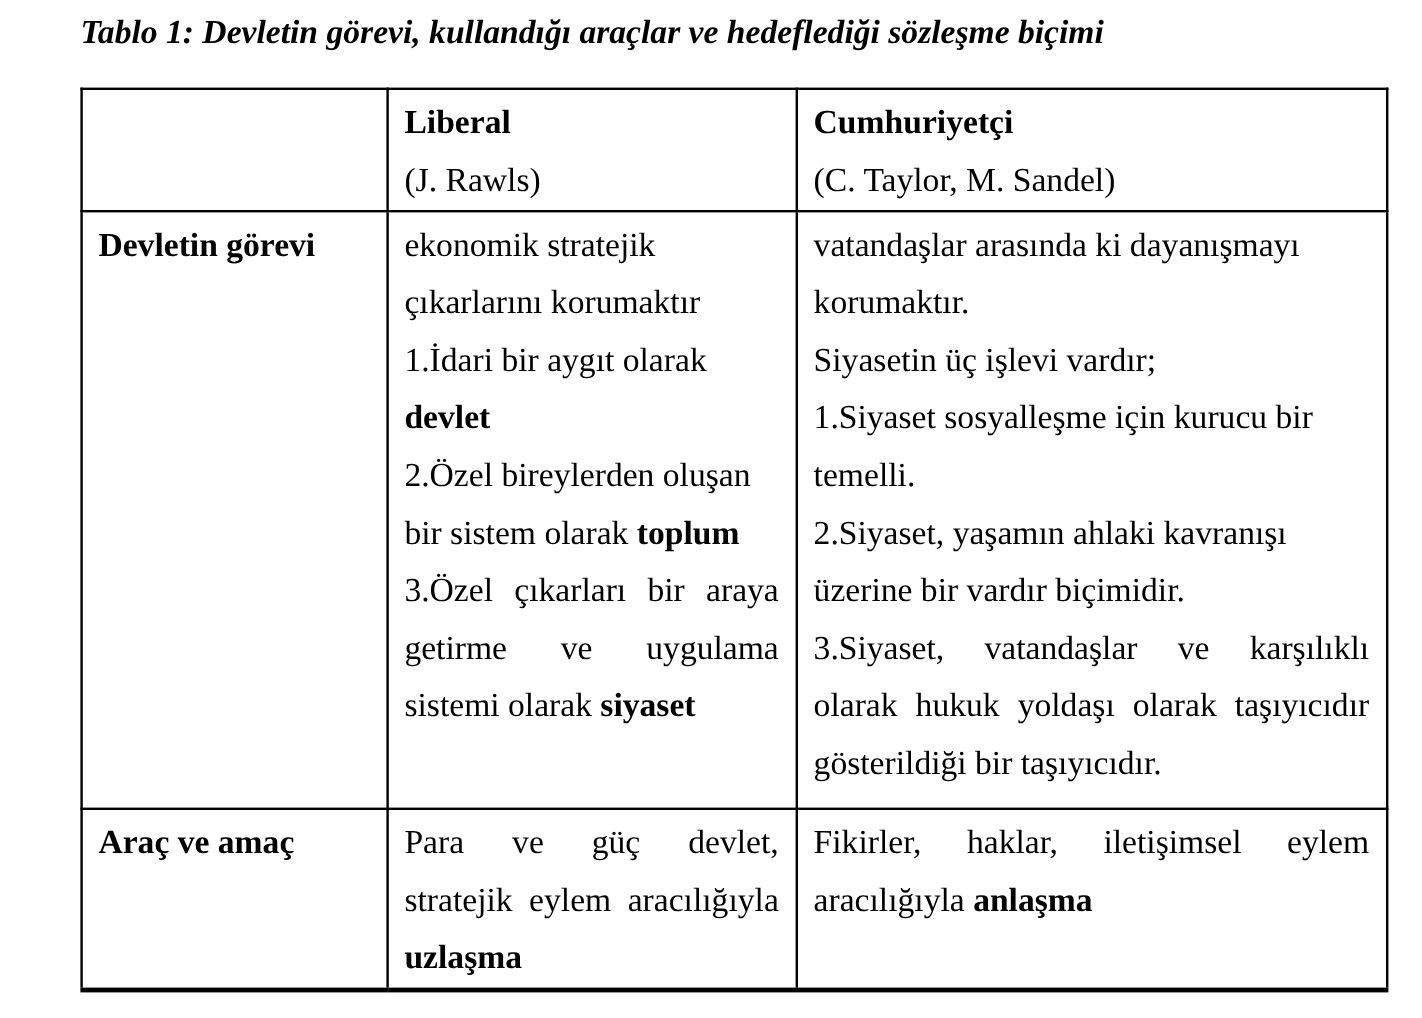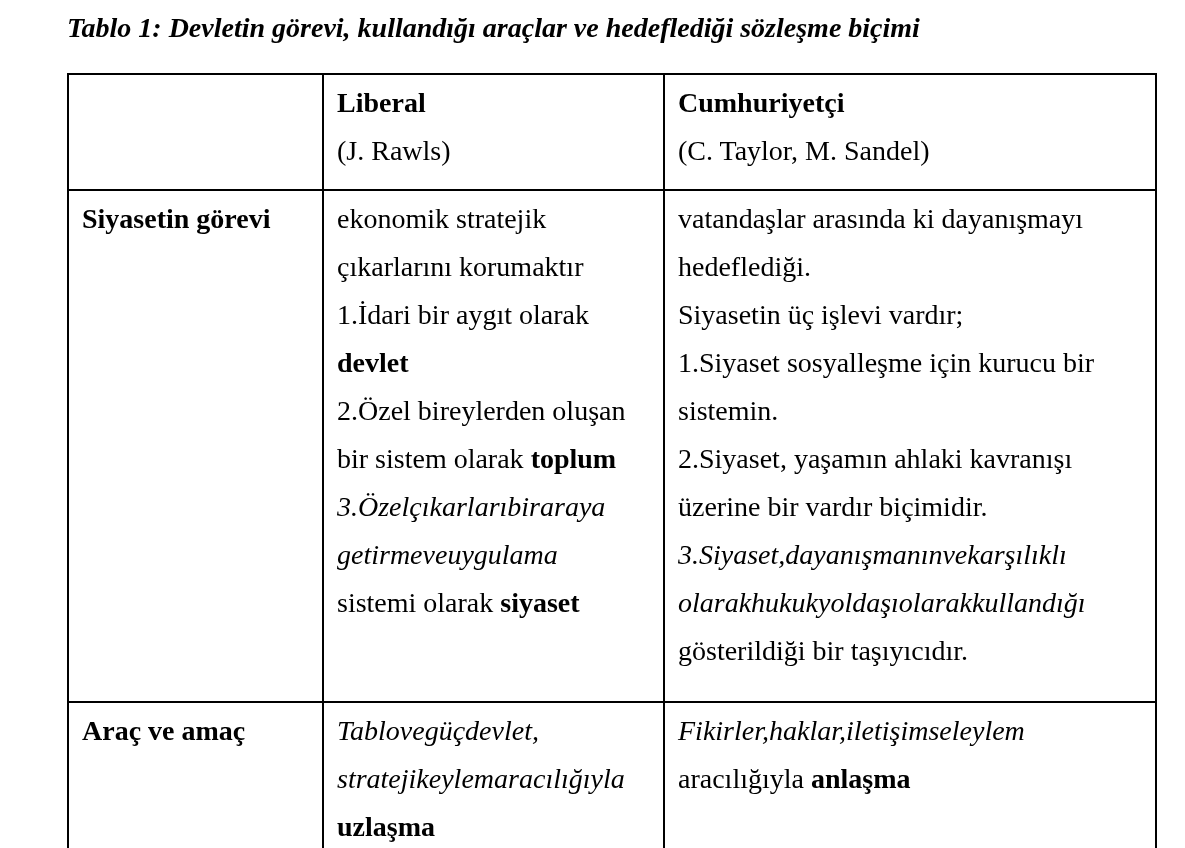--- a/index.html
+++ b/index.html
@@ -32,43 +32,42 @@
     position: absolute;
     left: 67px;
     top: 73px;
     width: 1088px;
     border-collapse: collapse;
     table-layout: fixed;
   }
   table.cmp td {
     border: 2px solid #000000;
     vertical-align: top;
-    padding: 4px 14px 14px 13px;
+    padding: 4px 14px 0 13px;
     font-size: 28px;
     line-height: 48px;
   }
   table.cmp tr.last td {
     border-bottom-width: 4px;
   }
   .col-label  { width: 255px; }
   .col-lib    { width: 341px; }
   .col-cum    { width: 492px; }
   tr.hdr td   { height: 96px; }
   tr.r1 td    { height: 492px; }
   tr.r2 td    { height: 140px; }
   .line {
     min-height: 48px;
     line-height: 48px;
     white-space: nowrap;
   }
   .line.just {
     display: flex;
-    justify-content: flex-start;
+    justify-content: space-between;
     white-space: normal;
-    font-style: italic;
   }
   .b { font-weight: bold; }
 </style>
 </head>
 <body>
 
 <div class="page">
 
   <div class="caption">Tablo 1: Devletin görevi, kullandığı araçlar ve hedeflediği sözleşme biçimi</div>
 
@@ -86,21 +85,21 @@
           <div class="line">(J. Rawls)</div>
         </td>
         <td>
           <div class="line b">Cumhuriyetçi</div>
           <div class="line">(C. Taylor, M. Sandel)</div>
         </td>
       </tr>
 
       <tr class="r1">
         <td>
-          <div class="line b">Siyasetin görevi</div>
+          <div class="line b">Devletin görevi</div>
         </td>
         <td>
             <div class="line"><span>ekonomik stratejik</span></div>
             <div class="line"><span>çıkarlarını korumaktır</span></div>
             <div class="line"><span>1.İdari bir aygıt olarak</span></div>
             <div class="line"><span class="b">devlet</span></div>
             <div class="line"><span>2.Özel bireylerden oluşan</span></div>
             <div class="line"><span>bir sistem olarak </span><span class="b">toplum</span></div>
             <div class="line just">
               <span>3.Özel</span>
@@ -110,50 +109,50 @@
             </div>
             <div class="line just">
               <span>getirme</span>
               <span>ve</span>
               <span>uygulama</span>
             </div>
             <div class="line"><span>sistemi olarak </span><span class="b">siyaset</span></div>
           </td>
         <td>
             <div class="line"><span>vatandaşlar arasında ki dayanışmayı</span></div>
-            <div class="line"><span>hedeflediği.</span></div>
+            <div class="line"><span>korumaktır.</span></div>
             <div class="line"><span>Siyasetin üç işlevi vardır;</span></div>
             <div class="line"><span>1.Siyaset sosyalleşme için kurucu bir</span></div>
-            <div class="line"><span>sistemin.</span></div>
+            <div class="line"><span>temelli.</span></div>
             <div class="line"><span>2.Siyaset, yaşamın ahlaki kavranışı</span></div>
             <div class="line"><span>üzerine bir vardır biçimidir.</span></div>
             <div class="line just">
               <span>3.Siyaset,</span>
-              <span>dayanışmanın</span>
+              <span>vatandaşlar</span>
               <span>ve</span>
               <span>karşılıklı</span>
             </div>
             <div class="line just">
               <span>olarak</span>
               <span>hukuk</span>
               <span>yoldaşı</span>
               <span>olarak</span>
-              <span>kullandığı</span>
+              <span>taşıyıcıdır</span>
             </div>
             <div class="line"><span>gösterildiği bir taşıyıcıdır.</span></div>
           </td>
       </tr>
 
       <tr class="r2 last">
         <td>
           <div class="line b">Araç ve amaç</div>
         </td>
         <td>
             <div class="line just">
-              <span>Tablo</span>
+              <span>Para</span>
               <span>ve</span>
               <span>güç</span>
               <span>devlet,</span>
             </div>
             <div class="line just">
               <span>stratejik</span>
               <span>eylem</span>
               <span>aracılığıyla</span>
             </div>
             <div class="line"><span class="b">uzlaşma</span></div>

